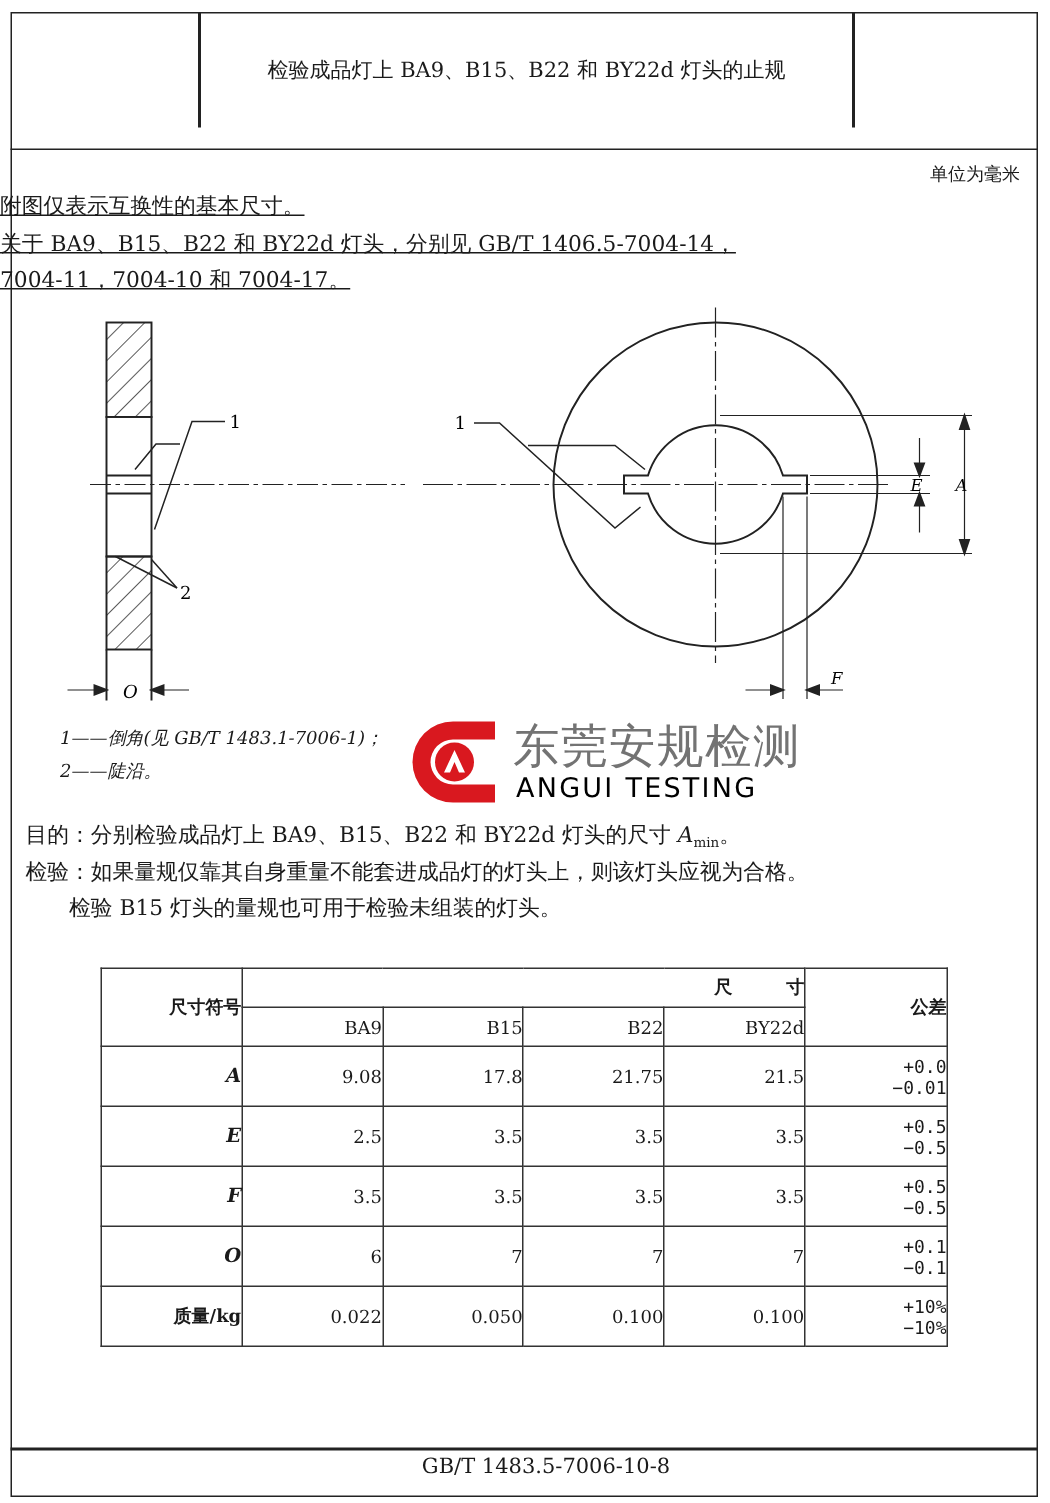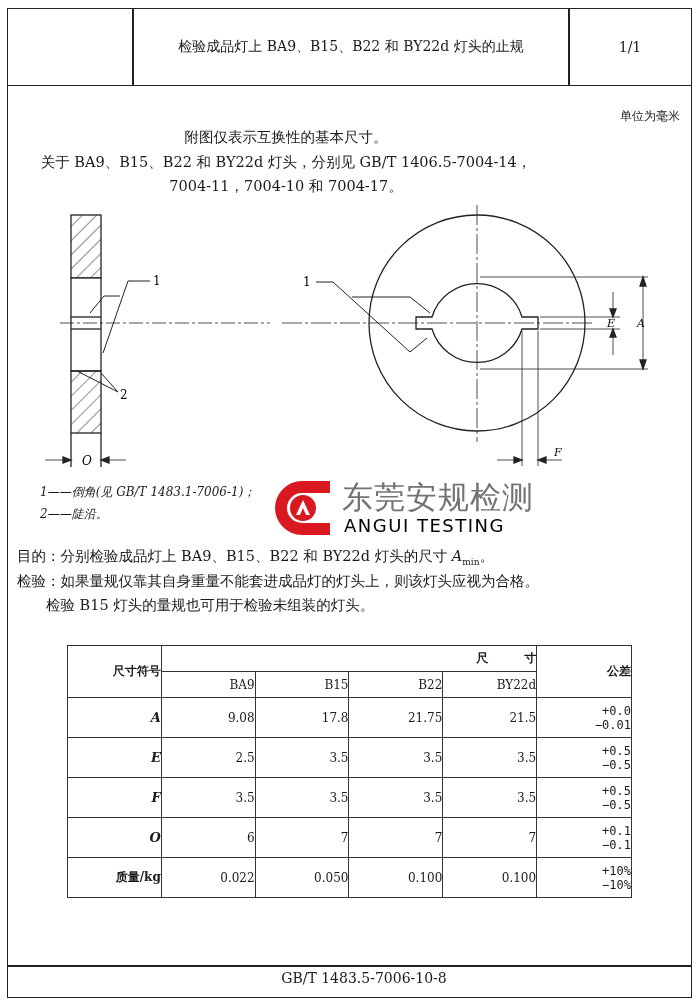--- a/index.html
+++ b/index.html
@@ -1,29 +1,29 @@
 <!DOCTYPE html>
 <html><head>
 <meta charset="utf-8">
 <style>
   html, body { margin:0; padding:0; background:#ffffff; }
   body { width:700px; height:1002px; position:relative; overflow:hidden;
          font-family:"DejaVu Serif","Liberation Serif",serif; color:#1a1a1a; }
   .frame { position:absolute; left:7px; top:8px; width:685px; height:990px;
            border:1.5px solid #222; box-sizing:border-box; }
-  .hdr { position:absolute; left:7px; top:8px; width:685px; height:78px;
+  .hdr { position:absolute; left:7px; top:8px; width:685px; height:92px;
          border-bottom:1.5px solid #222; box-sizing:border-box;text-align:right; }
   .hdr-div1 { position:absolute; left:125px; top:0; width:1.5px; height:77px; background:#222; }
   .hdr-div2 { position:absolute; left:561px; top:0; width:1.5px; height:77px; background:#222; }
   .hdr-title { position:absolute; left:127px; width:434px; top:0; height:77px;
                display:flex; align-items:center; justify-content:center; font-size:14px; }
   .hdr-page { position:absolute; left:563px; width:120px; top:0; height:77px;
               display:flex; align-items:center; justify-content:center; font-size:14px; }
   .unit { position:absolute; right:20px; top:108px; font-size:12px; }
-  .intro { position:absolute; left:0; width:572px; text-align:center; font-size:14.5px; }
+  .intro { position:absolute; left:0; width:572px; font-size:14.5px;text-decoration:underline; }
   .note { position:absolute; left:40px; font-size:12px;font-style:italic; }
   .para { position:absolute; font-size:14.5px; }
   .figure { position:absolute; left:0; top:200px; }
   table.dims { position:absolute; left:67px; top:645px; width:565px; border-collapse:collapse;
                font-size:12px; }
   table.dims td { border:1.2px solid #333; text-align:right; vertical-align:middle; padding:0; }
   .sym { font-style:italic; font-weight:bold; font-size:13px; }
   .tol { line-height:14px; font-family:"DejaVu Sans Mono","Liberation Mono",monospace; font-size:12px; }
   .footer-line { position:absolute; left:7px; top:965px; width:685px; height:1.5px; background:#222; }
   .footer { position:absolute; left:14px; width:700px; top:970px; text-align:center; font-size:14px; }
@@ -35,21 +35,20 @@
 </style>
 </head>
 <body>
 
 <div class="frame"></div>
 
 <div class="hdr">
   <div class="hdr-div1"></div>
   <div class="hdr-title">检验成品灯上 BA9、B15、B22 和 BY22d 灯头的止规</div>
   <div class="hdr-div2"></div>
-  <div class="hdr-page">1/1</div>
 </div>
 
 <div class="unit">单位为毫米</div>
 
 <div class="intro" style="top:128px">附图仅表示互换性的基本尺寸。</div>
 <div class="intro" style="top:153px">关于 BA9、B15、B22 和 BY22d 灯头，分别见 GB/T 1406.5-7004-14，</div>
 <div class="intro" style="top:177px">7004-11，7004-10 和 7004-17。</div>
 
 <svg class="figure" width="700" height="275" viewBox="0 200 700 275">
   <defs>

